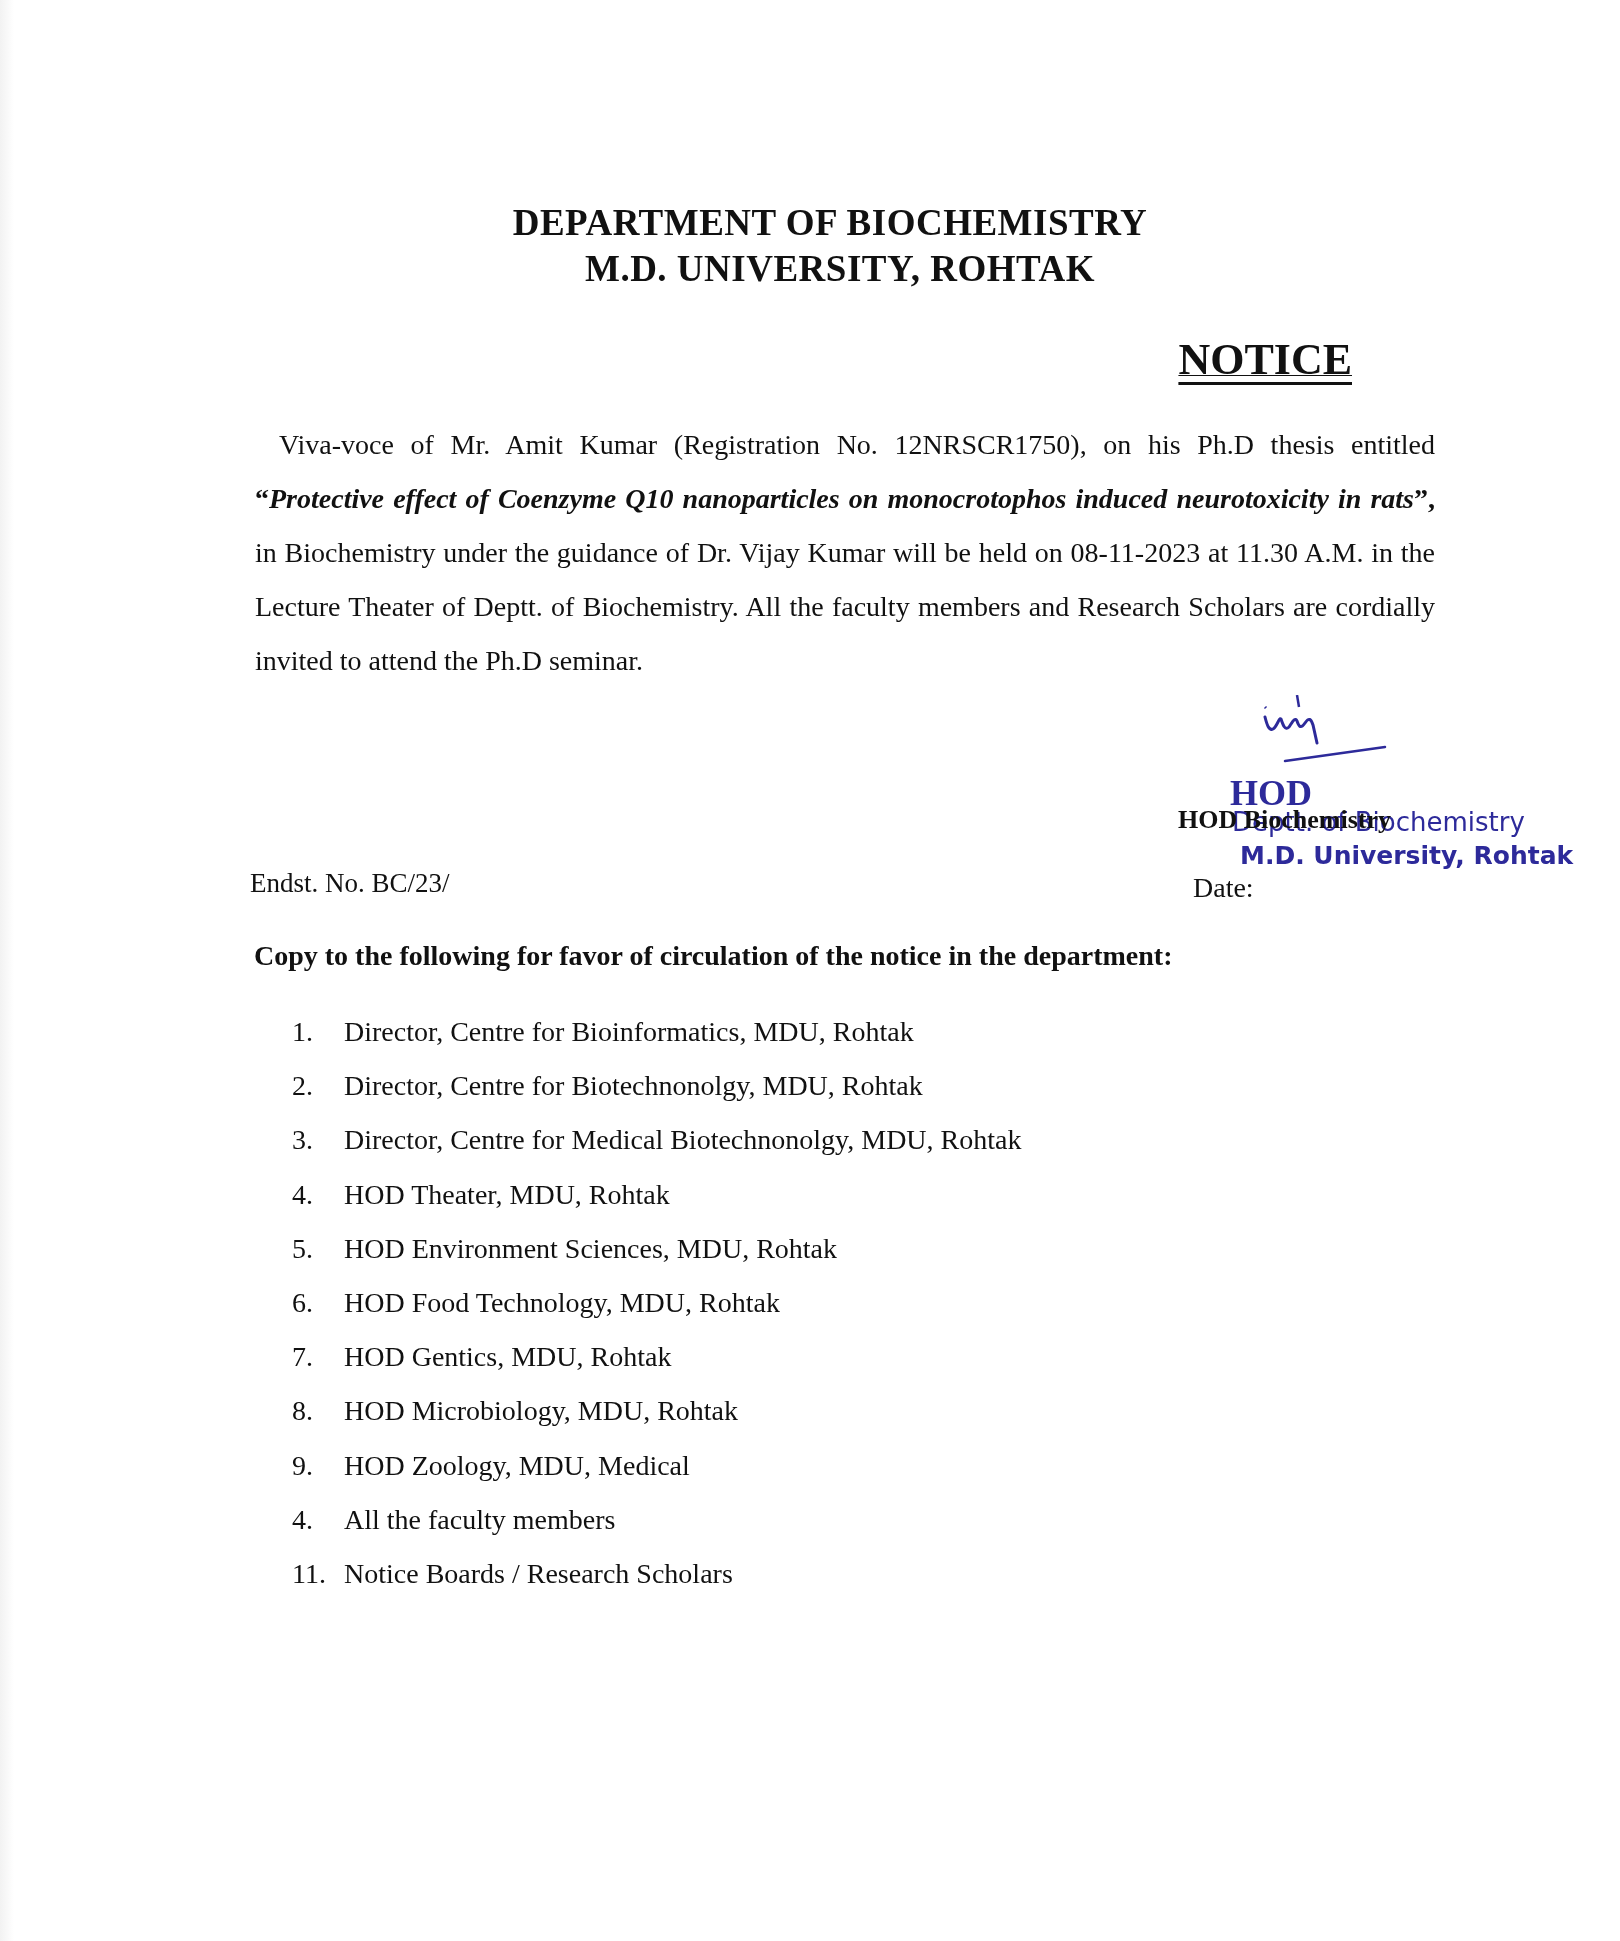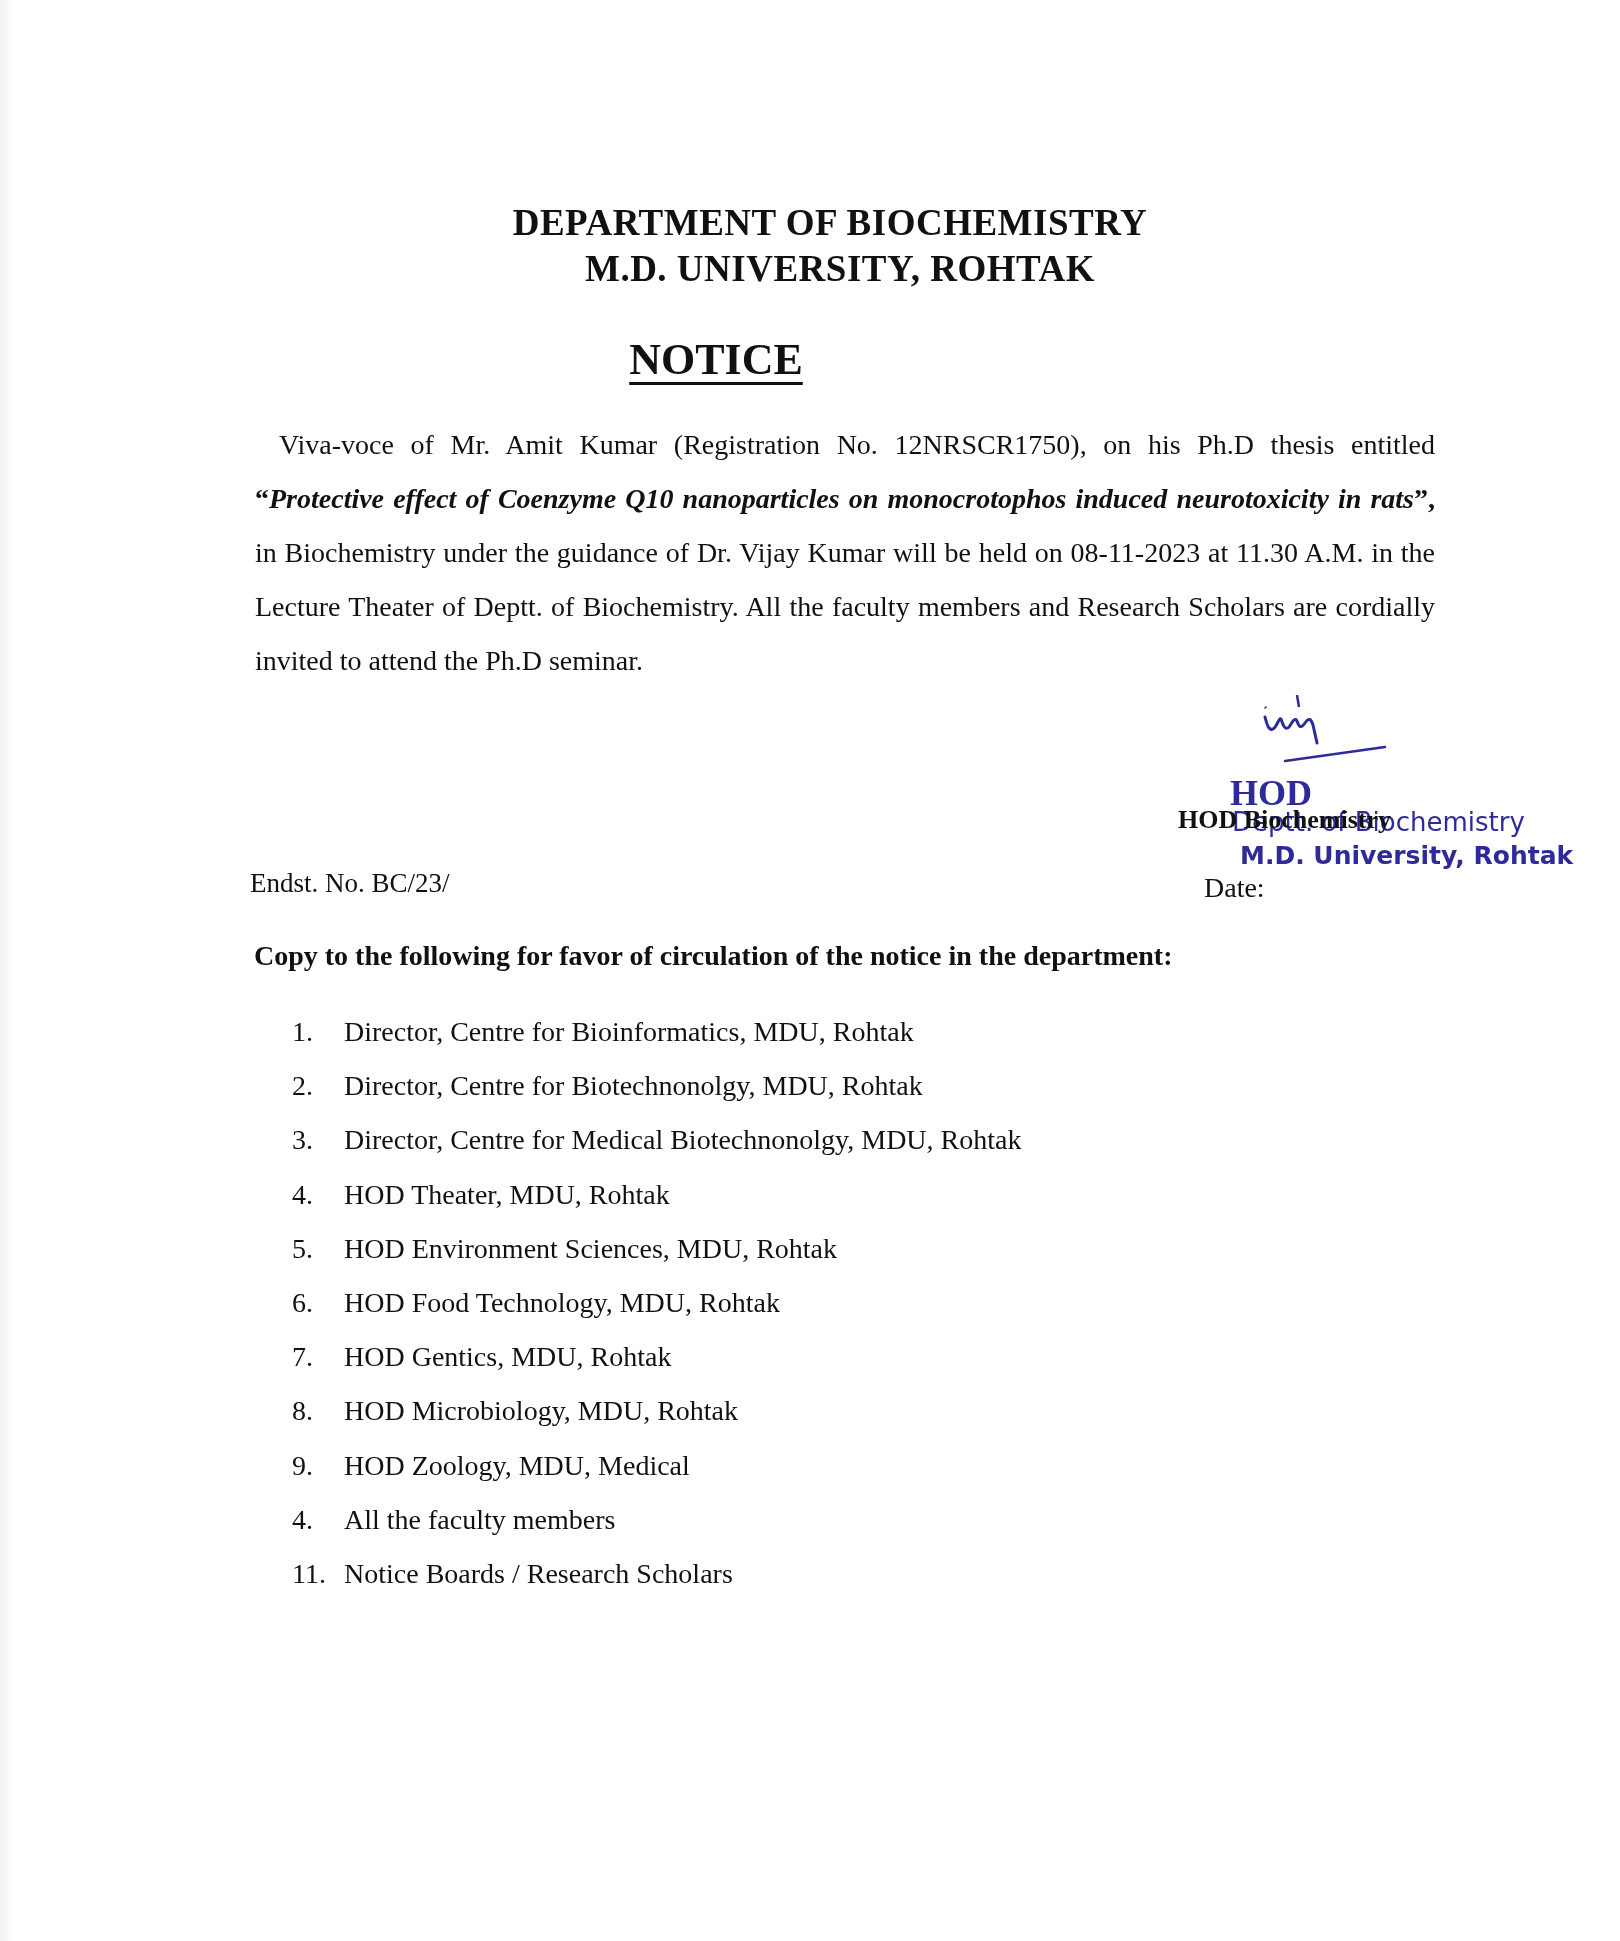--- a/index.html
+++ b/index.html
@@ -7,38 +7,38 @@
     width: 1620px; height: 1941px; background: #ffffff;
     font-family: "Liberation Serif", serif; color: #111;
     position: relative; overflow: hidden;
   }
   .page-edge { position: absolute; left: 0; top: 0; width: 14px; height: 1941px;
     background: linear-gradient(to right, #f2f2f2, #ffffff); }
   .header { position: absolute; top: 200px; left: 0; width: 1620px; text-align: center; }
   .header .line { font-size: 37px; font-weight: bold; line-height: 46px; letter-spacing: 0.5px; }
   .header .l1 { margin-left: 40px; }
   .header .l2 { margin-left: 60px; }
-  .notice-title { position: absolute; top: 334px; left: 0; width: 1352px; text-align: center; }
+  .notice-title { position: absolute; top: 334px; left: 0; width: 1352px; text-align: right; text-decoration: underline; }
   .notice-title span { font-size: 44px; font-weight: bold; text-decoration: underline;
     text-decoration-thickness: 3px; text-underline-offset: 8px; margin-left: 80px; }
   .body-para { position: absolute; left: 255px; top: 418px; width: 1180px;
     font-size: 28px; line-height: 54px; text-align: justify; }
   .body-para .indent { display: inline-block; width: 24px; }
   .body-para .thesis { font-weight: bold; font-style: italic; }
   .body-para .quote { font-weight: bold; }
   .signature { position: absolute; left: 1255px; top: 695px; width: 160px; height: 70px; }
   .stamp { position: absolute; left: 1220px; top: 775px; color: #2d2a9a; }
   .stamp .s1 { position: absolute; left: 10px; top: 0; font-family: "Liberation Serif", serif;
     font-size: 36px; font-weight: bold; line-height: 36px; }
   .stamp .s2 { position: absolute; left: 12px; top: 32px; font-family: "DejaVu Sans", sans-serif;
     font-size: 26px; white-space: nowrap; line-height: 30px; }
   .stamp .s3 { position: absolute; left: 20px; top: 66px; font-family: "DejaVu Sans", sans-serif;
     font-size: 25px; white-space: nowrap; line-height: 30px; font-weight: bold; }
   .hod-label { position: absolute; left: 1178px; top: 805px; font-size: 26px; font-weight: bold; }
-  .date-label { position: absolute; left: 1193px; top: 872px; font-size: 28px; margin-left: 11px; }
+  .date-label { position: absolute; left: 1193px; top: 872px; font-size: 28px; }
   .endst { position: absolute; left: 250px; top: 868px; font-size: 27px; }
   .copy-heading { position: absolute; left: 254px; top: 940px; font-size: 28px; font-weight: bold; }
   .cc-list { position: absolute; left: 292px; top: 1005px; margin: 0; padding: 0; list-style: none; }
   .cc-list li { font-size: 28px; line-height: 54.2px; white-space: nowrap; }
   .cc-list .num { display: inline-block; width: 52px; text-align: left; }
   .cc-list .num.wide { width: 52px; }
 </style>
 </head>
 <body>
 

